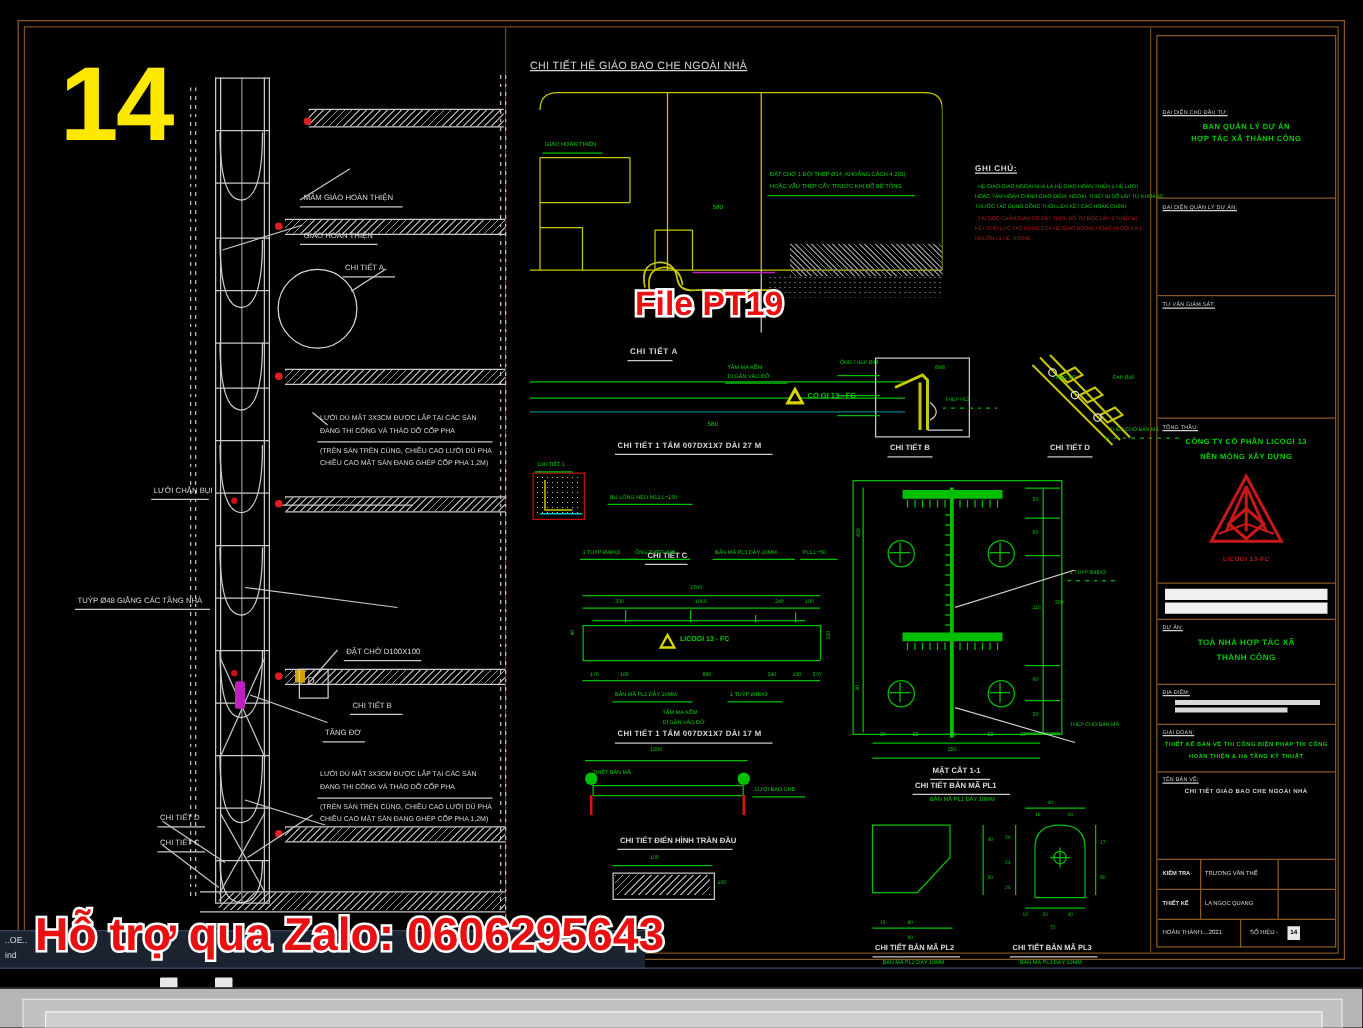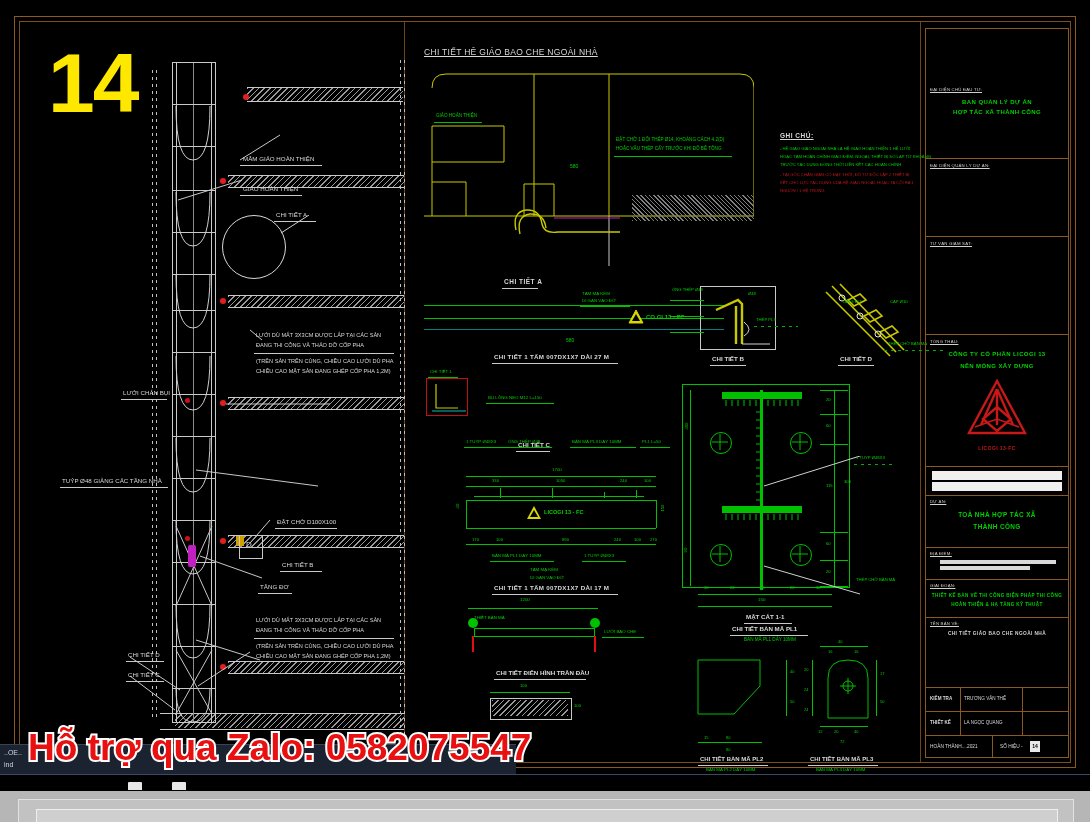--- a/index.html
+++ b/index.html
@@ -724,20 +724,21 @@
 
     <div class="statusbar">
       <div class="st" style="left:4px;top:4px;">..OE..</div>
       <div class="st" style="left:4px;top:16px;">ind</div>
     </div>
     <div class="wl h" style="left:0;top:774px;width:1090px;background:#3a4a66;"></div>
     <div class="sb-thumb" style="left:128px;top:782px;width:14px;height:10px;"></div>
     <div class="sb-thumb" style="left:172px;top:782px;width:14px;height:10px;"></div>
   </div>
 
-  <div class="wm wm-bot">Hỗ trợ qua Zalo: 0582075547</div>
+  <div class="wm wm-mid">File PT19</div>
+  <div class="wm wm-bot">Hỗ trợ qua Zalo: 0606295643</div>
 
   <div class="chrome">
     <div class="chrome-in"></div>
     <div class="chrome-in2"></div>
   </div>
 
 </div>
 
 </body></html>

